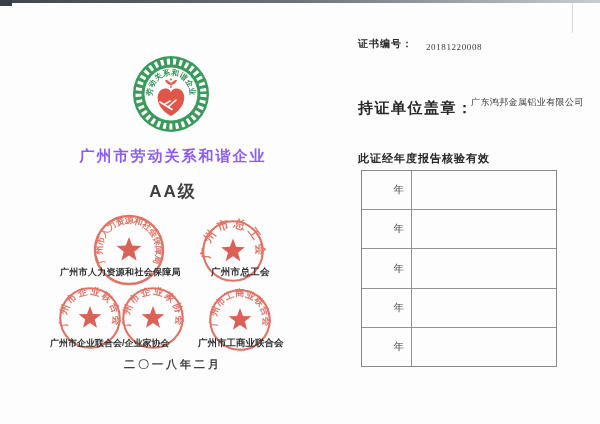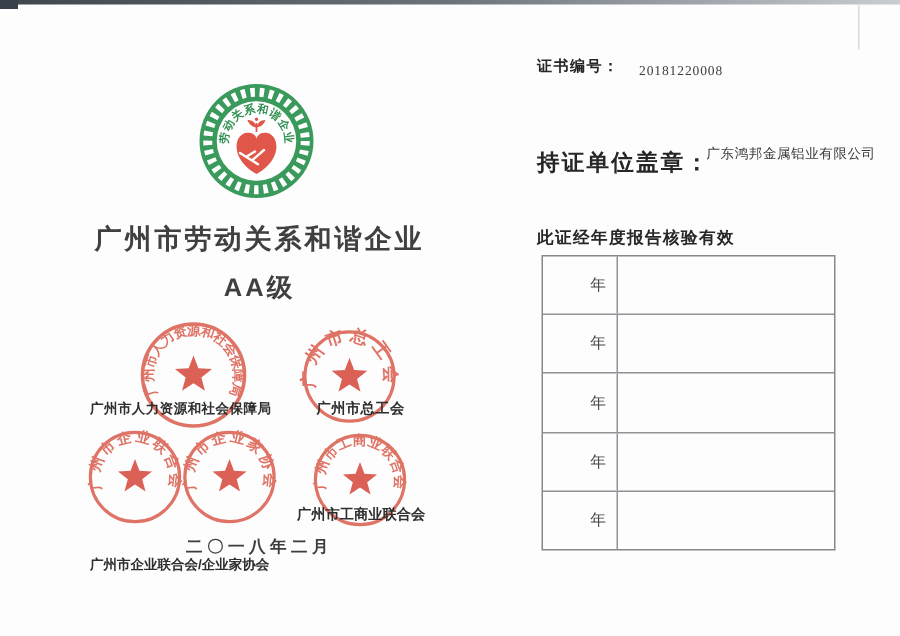--- a/index.html
+++ b/index.html
@@ -15,35 +15,35 @@
   .scan-edge-top{
     left:0;top:0;width:600px;height:3px;
     background:linear-gradient(90deg,#3f454d 0%,#555b63 25%,#6d737b 50%,#9aa0a6 75%,#c9cdd1 100%);
   }
   .scan-corner{left:0;top:0;width:12px;height:6px;background:#3a4048;}
   .scan-line-right{left:572px;top:3px;width:1px;height:30px;background:#d9dbdd;}
 
   
   .left-center{left:32px;width:282px;text-align:center;}
   .logo-wrap{left:131px;top:54px;width:80px;height:80px;}
-  .cert-title{top:147px;font-size:18px;font-weight:700;letter-spacing:2px;color:#404040;white-space:nowrap;}
+  .cert-title{top:147px;font-size:15px;font-weight:700;letter-spacing:2px;color:#8b5cf6;white-space:nowrap;}
   .grade{top:180px;font-size:17px;font-weight:700;letter-spacing:2px;color:#3f3f3f;}
 
   .seal{opacity:.92;}
   .seal text{font-family:"Liberation Sans", sans-serif;font-weight:600;}
   .seal-1{left:89px;top:210px;}
   .seal-2{left:198px;top:216px;}
   .seal-3{left:55px;top:283px;}
   .seal-4{left:118px;top:283px;}
   .seal-5{left:205px;top:285px;}
 
   .seal-label{font-weight:700;color:#2e2e2e;white-space:nowrap;}
   .lbl-1{left:60px;top:266px;font-size:9px;letter-spacing:.3px;}
   .lbl-2{left:211px;top:266px;font-size:9.5px;letter-spacing:.3px;}
-  .lbl-3{left:60px;top:337px;font-size:9px;margin-top:33px;}
+  .lbl-3{left:50px;top:337px;font-size:9px;}
   .lbl-4{left:198px;top:337px;font-size:9.5px;}
   .issue-date{top:357px;font-size:11px;font-weight:600;letter-spacing:3px;color:#3d3d3d;}
 
   
   .fld-label{font-weight:700;color:#262626;white-space:nowrap;}
   .cert-no-label{left:358px;top:37px;font-size:10px;letter-spacing:1px;}
   .cert-no-value{left:402px;top:42px;font-size:9px;font-family:"Liberation Serif", serif;color:#3b3b3b;letter-spacing:.6px;padding-left:24px;}
   .holder-label{left:358px;top:99px;font-size:15px;letter-spacing:1.5px;}
   .holder-value{left:437px;top:96px;font-size:9px;font-family:"Liberation Serif", serif;color:#3b3b3b;letter-spacing:.4px;white-space:nowrap;margin-left:34px;}
   .verify-note{left:358px;top:151px;font-size:11px;letter-spacing:1px;}

